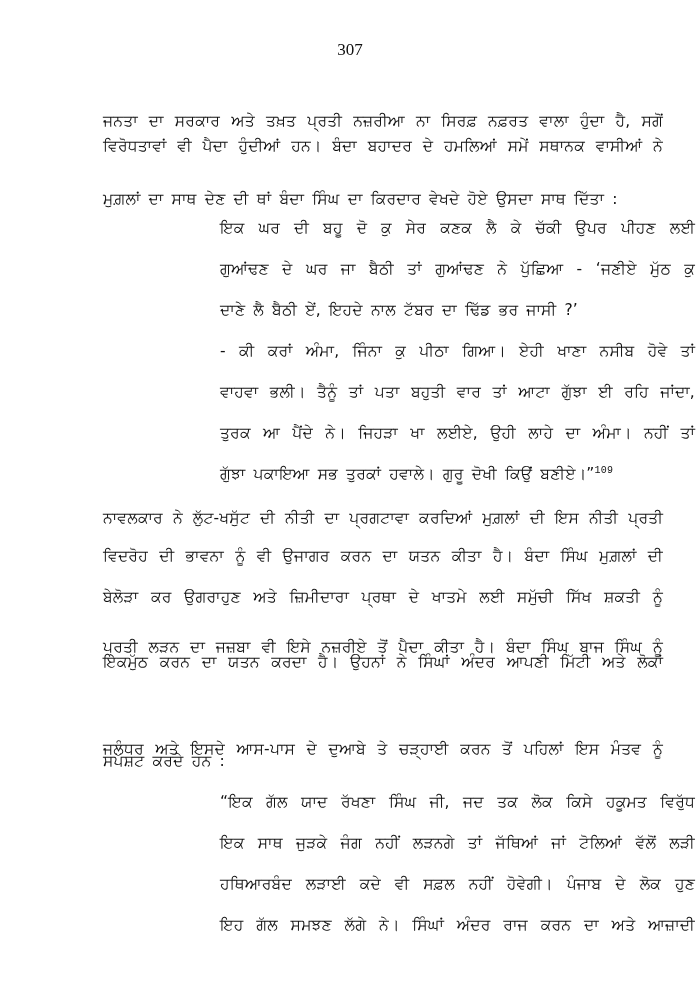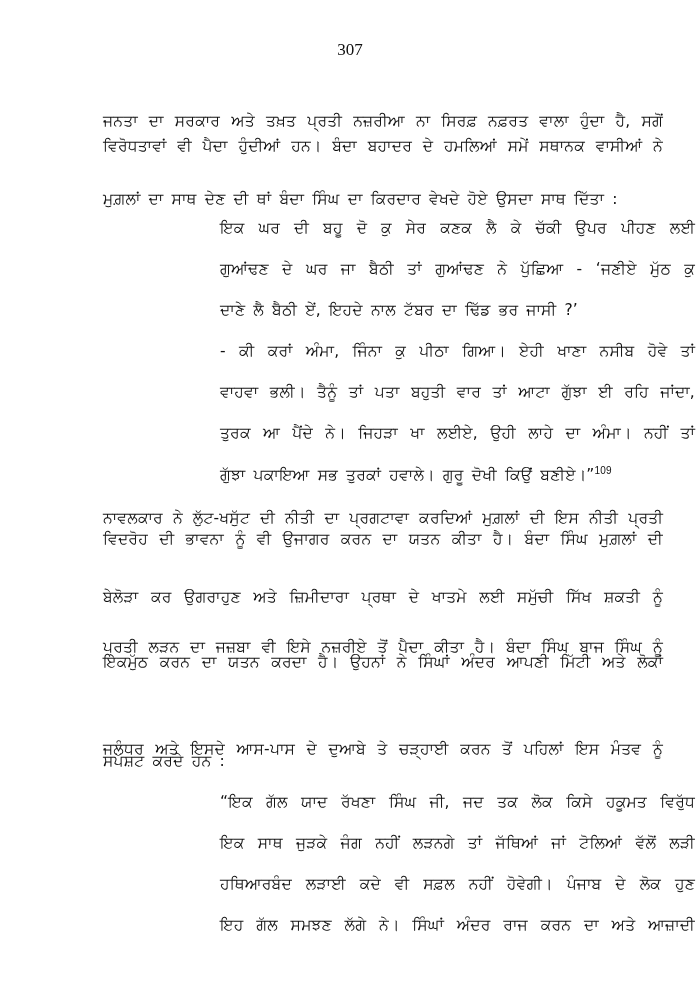--- a/index.html
+++ b/index.html
@@ -2,21 +2,21 @@
 <html><head>
 <meta charset="utf-8">
 <style>
   html, body { margin: 0; padding: 0; background: #ffffff; }
   body { width: 700px; height: 989px; position: relative; overflow: hidden; font-family: "DejaVu Sans", sans-serif; color: #111; }
   .page-number { position: absolute; top: 40px; left: 0; width: 700px; text-align: center; font-family: "Liberation Serif", serif; font-size: 17px; }
   .line { position: absolute; font-size: 15.5px; white-space: nowrap; letter-spacing: 0.2px; word-spacing: 3px; }
   .full { left: 103px; width: 560px; text-align: justify; text-align-last: justify; }
   .indent { left: 176px; width: 475px; text-align: justify; text-align-last: justify; margin-left: 44px; }
   .last { text-align-last: left; }
-  sup { font-family: Liberation Sans, sans-serif; font-size: 10px; }
+  sup { font-family: Liberation Mono, monospace; font-size: 10px; }
 </style>
 </head>
 <body>
 
 <div class="page-number">307</div>
 
 <div>
   <div class="line full" style="top:112px">ਜਨਤਾ ਦਾ ਸਰਕਾਰ ਅਤੇ ਤਖ਼ਤ ਪ੍ਰਤੀ ਨਜ਼ਰੀਆ ਨਾ ਸਿਰਫ਼ ਨਫ਼ਰਤ ਵਾਲਾ ਹੁੰਦਾ ਹੈ, ਸਗੋਂ</div>
   <div class="line full" style="top:137px">ਵਿਰੋਧਤਾਵਾਂ ਵੀ ਪੈਦਾ ਹੁੰਦੀਆਂ ਹਨ। ਬੰਦਾ ਬਹਾਦਰ ਦੇ ਹਮਲਿਆਂ ਸਮੇਂ ਸਥਾਨਕ ਵਾਸੀਆਂ ਨੇ</div>
   <div class="line full last" style="top:190px">ਮੁਗ਼ਲਾਂ ਦਾ ਸਾਥ ਦੇਣ ਦੀ ਥਾਂ ਬੰਦਾ ਸਿੰਘ ਦਾ ਕਿਰਦਾਰ ਵੇਖਦੇ ਹੋਏ ਉਸਦਾ ਸਾਥ ਦਿੱਤਾ :</div>
@@ -27,21 +27,21 @@
   <div class="line indent" style="top:260px">ਗੁਆਂਢਣ ਦੇ ਘਰ ਜਾ ਬੈਠੀ ਤਾਂ ਗੁਆਂਢਣ ਨੇ ਪੁੱਛਿਆ - ‘ਜਣੀਏ ਮੁੱਠ ਕੁ</div>
   <div class="line indent last" style="top:301px">ਦਾਣੇ ਲੈ ਬੈਠੀ ਏਂ, ਇਹਦੇ ਨਾਲ ਟੱਬਰ ਦਾ ਢਿੱਡ ਭਰ ਜਾਸੀ ?’</div>
   <div class="line indent" style="top:342px">- ਕੀ ਕਰਾਂ ਅੰਮਾ, ਜਿੰਨਾ ਕੁ ਪੀਠਾ ਗਿਆ। ਏਹੀ ਖਾਣਾ ਨਸੀਬ ਹੋਵੇ ਤਾਂ</div>
   <div class="line indent" style="top:383px">ਵਾਹਵਾ ਭਲੀ। ਤੈਨੂੰ ਤਾਂ ਪਤਾ ਬਹੁਤੀ ਵਾਰ ਤਾਂ ਆਟਾ ਗੁੱਝਾ ਈ ਰਹਿ ਜਾਂਦਾ,</div>
   <div class="line indent" style="top:424px">ਤੁਰਕ ਆ ਪੈਂਦੇ ਨੇ। ਜਿਹੜਾ ਖਾ ਲਈਏ, ਉਹੀ ਲਾਹੇ ਦਾ ਅੰਮਾ। ਨਹੀਂ ਤਾਂ</div>
   <div class="line indent last" style="top:465px"><span>ਗੁੱਝਾ ਪਕਾਇਆ ਸਭ ਤੁਰਕਾਂ ਹਵਾਲੇ। ਗੁਰੂ ਦੋਖੀ ਕਿਉਂ ਬਣੀਏ।”</span><sup>109</sup></div>
 </div>
 
 <div>
   <div class="line full" style="top:509px">ਨਾਵਲਕਾਰ ਨੇ ਲੁੱਟ-ਖਸੁੱਟ ਦੀ ਨੀਤੀ ਦਾ ਪ੍ਰਗਟਾਵਾ ਕਰਦਿਆਂ ਮੁਗ਼ਲਾਂ ਦੀ ਇਸ ਨੀਤੀ ਪ੍ਰਤੀ</div>
-  <div class="line full" style="top:530px">ਵਿਦਰੋਹ ਦੀ ਭਾਵਨਾ ਨੂੰ ਵੀ ਉਜਾਗਰ ਕਰਨ ਦਾ ਯਤਨ ਕੀਤਾ ਹੈ। ਬੰਦਾ ਸਿੰਘ ਮੁਗ਼ਲਾਂ ਦੀ</div>
+  <div class="line full" style="top:547px">ਵਿਦਰੋਹ ਦੀ ਭਾਵਨਾ ਨੂੰ ਵੀ ਉਜਾਗਰ ਕਰਨ ਦਾ ਯਤਨ ਕੀਤਾ ਹੈ। ਬੰਦਾ ਸਿੰਘ ਮੁਗ਼ਲਾਂ ਦੀ</div>
   <div class="line full" style="top:588px">ਬੇਲੋੜਾ ਕਰ ਉਗਰਾਹੁਣ ਅਤੇ ਜ਼ਿਮੀਦਾਰਾ ਪ੍ਰਥਾ ਦੇ ਖਾਤਮੇ ਲਈ ਸਮੁੱਚੀ ਸਿੱਖ ਸ਼ਕਤੀ ਨੂੰ</div>
   <div class="line full" style="top:653px">ਇਕਮੁੱਠ ਕਰਨ ਦਾ ਯਤਨ ਕਰਦਾ ਹੈ। ਉਹਨਾਂ ਨੇ ਸਿੰਘਾਂ ਅੰਦਰ ਆਪਣੀ ਮਿੱਟੀ ਅਤੇ ਲੋਕਾਂ</div>
   <div class="line full" style="top:638px">ਪ੍ਰਤੀ ਲੜਨ ਦਾ ਜਜ਼ਬਾ ਵੀ ਇਸੇ ਨਜ਼ਰੀਏ ਤੋਂ ਪੈਦਾ ਕੀਤਾ ਹੈ। ਬੰਦਾ ਸਿੰਘ ਬਾਜ ਸਿੰਘ ਨੂੰ</div>
   <div class="line full" style="top:740px">ਜਲੰਧਰ ਅਤੇ ਇਸਦੇ ਆਸ-ਪਾਸ ਦੇ ਦੁਆਬੇ ਤੇ ਚੜ੍ਹਾਈ ਕਰਨ ਤੋਂ ਪਹਿਲਾਂ ਇਸ ਮੰਤਵ ਨੂੰ</div>
   <div class="line full last" style="top:752px">ਸਪੱਸ਼ਟ ਕਰਦੇ ਹਨ :</div>
 </div>
 
 <div>
   <div class="line indent" style="top:793px">“ਇਕ ਗੱਲ ਯਾਦ ਰੱਖਣਾ ਸਿੰਘ ਜੀ, ਜਦ ਤਕ ਲੋਕ ਕਿਸੇ ਹਕੂਮਤ ਵਿਰੁੱਧ</div>
   <div class="line indent" style="top:834px">ਇਕ ਸਾਥ ਜੁੜਕੇ ਜੰਗ ਨਹੀਂ ਲੜਨਗੇ ਤਾਂ ਜੱਥਿਆਂ ਜਾਂ ਟੋਲਿਆਂ ਵੱਲੋਂ ਲੜੀ</div>

